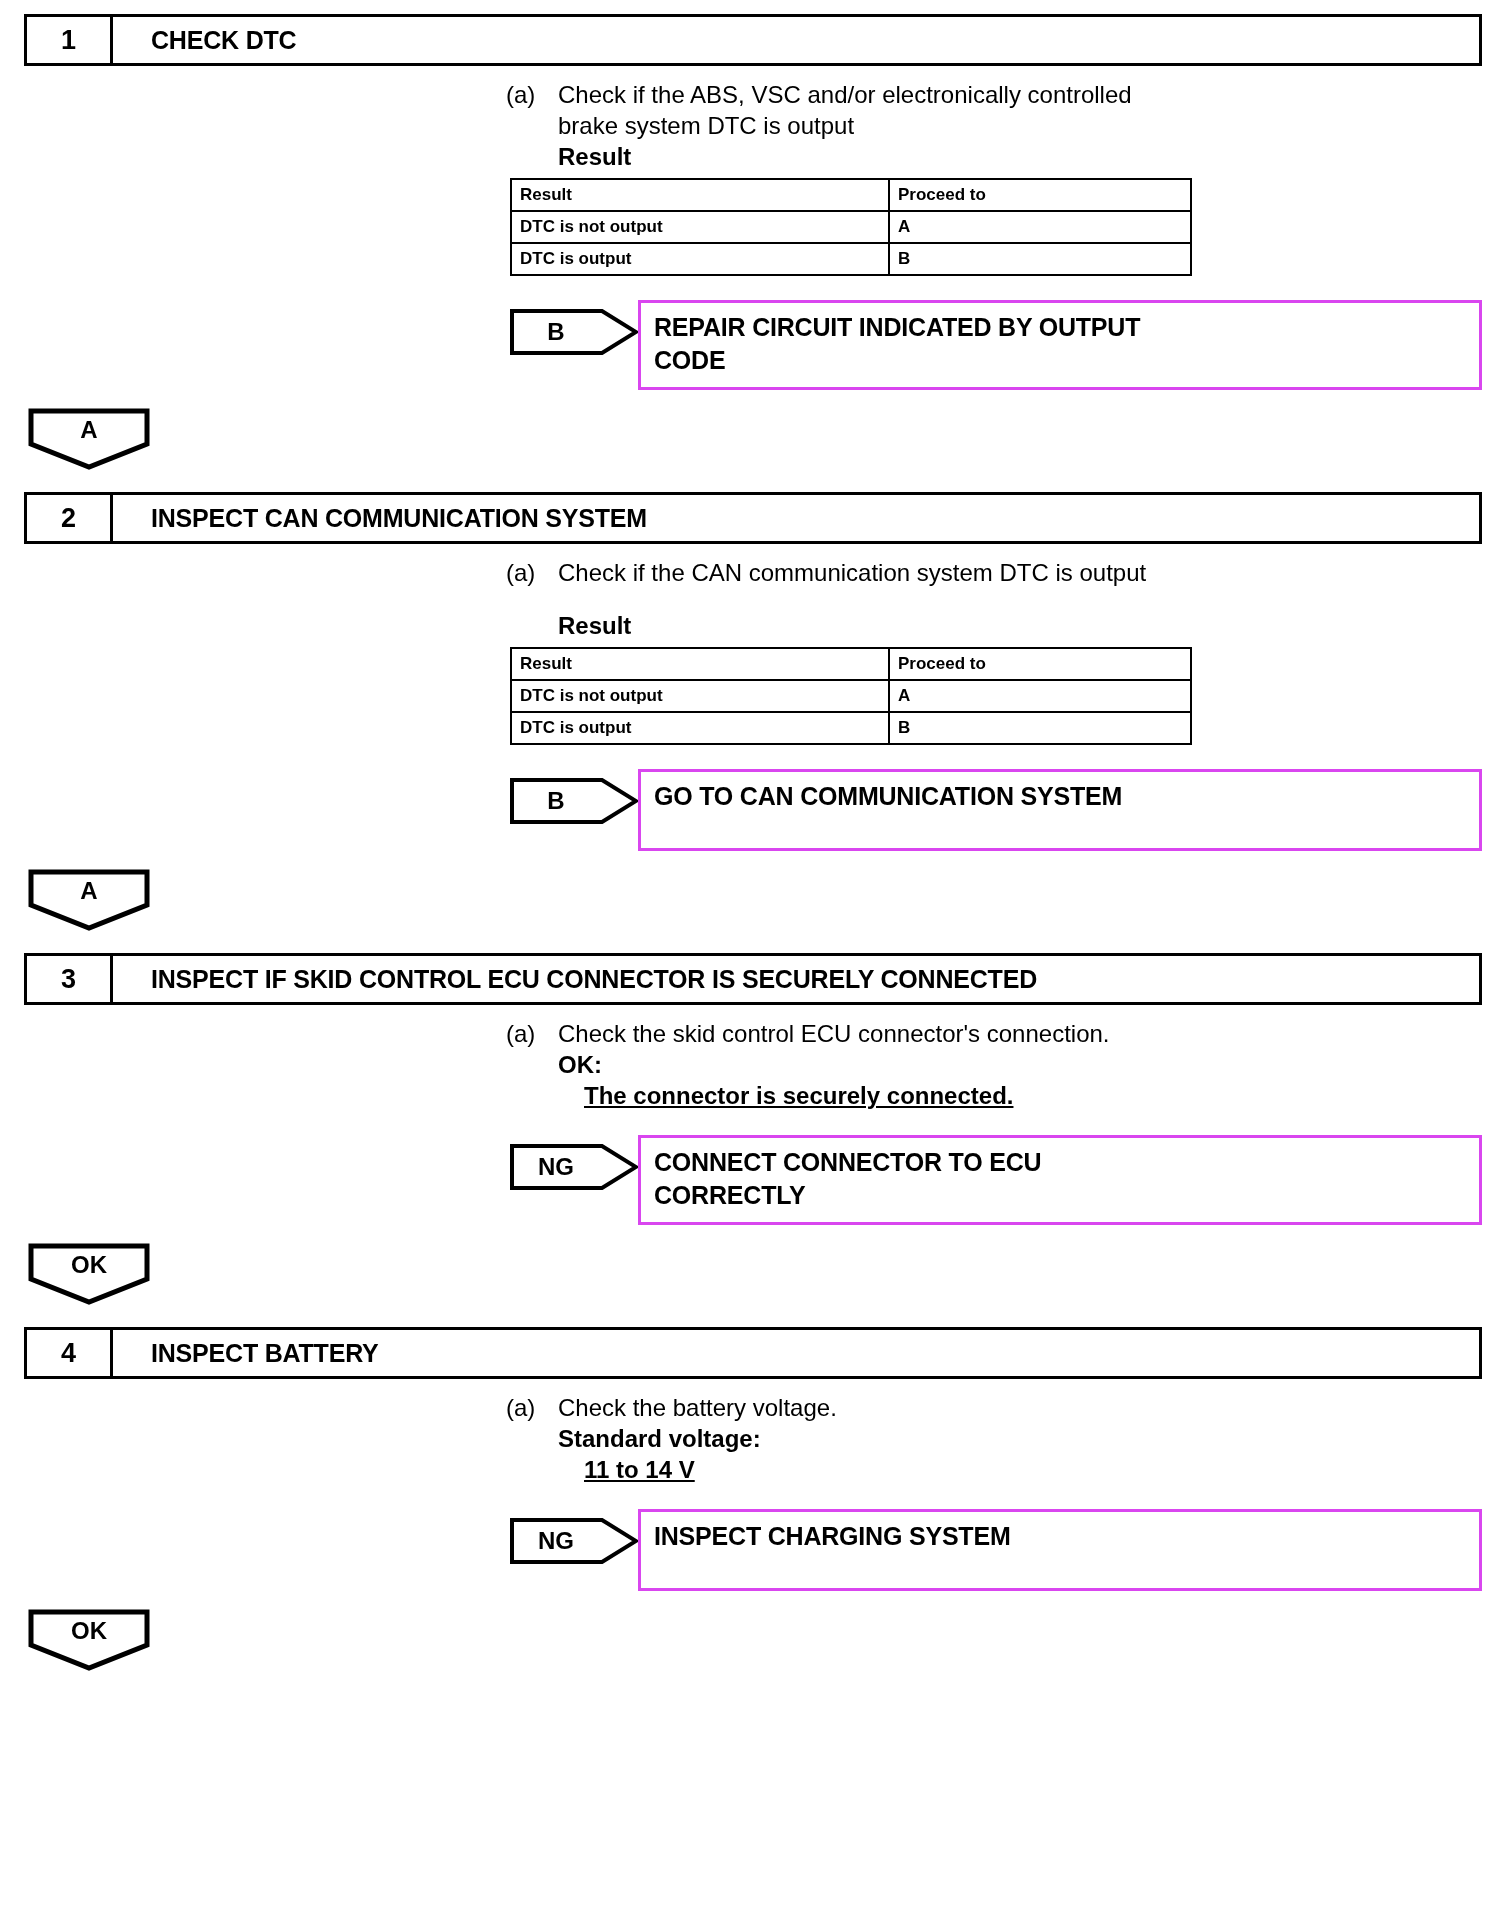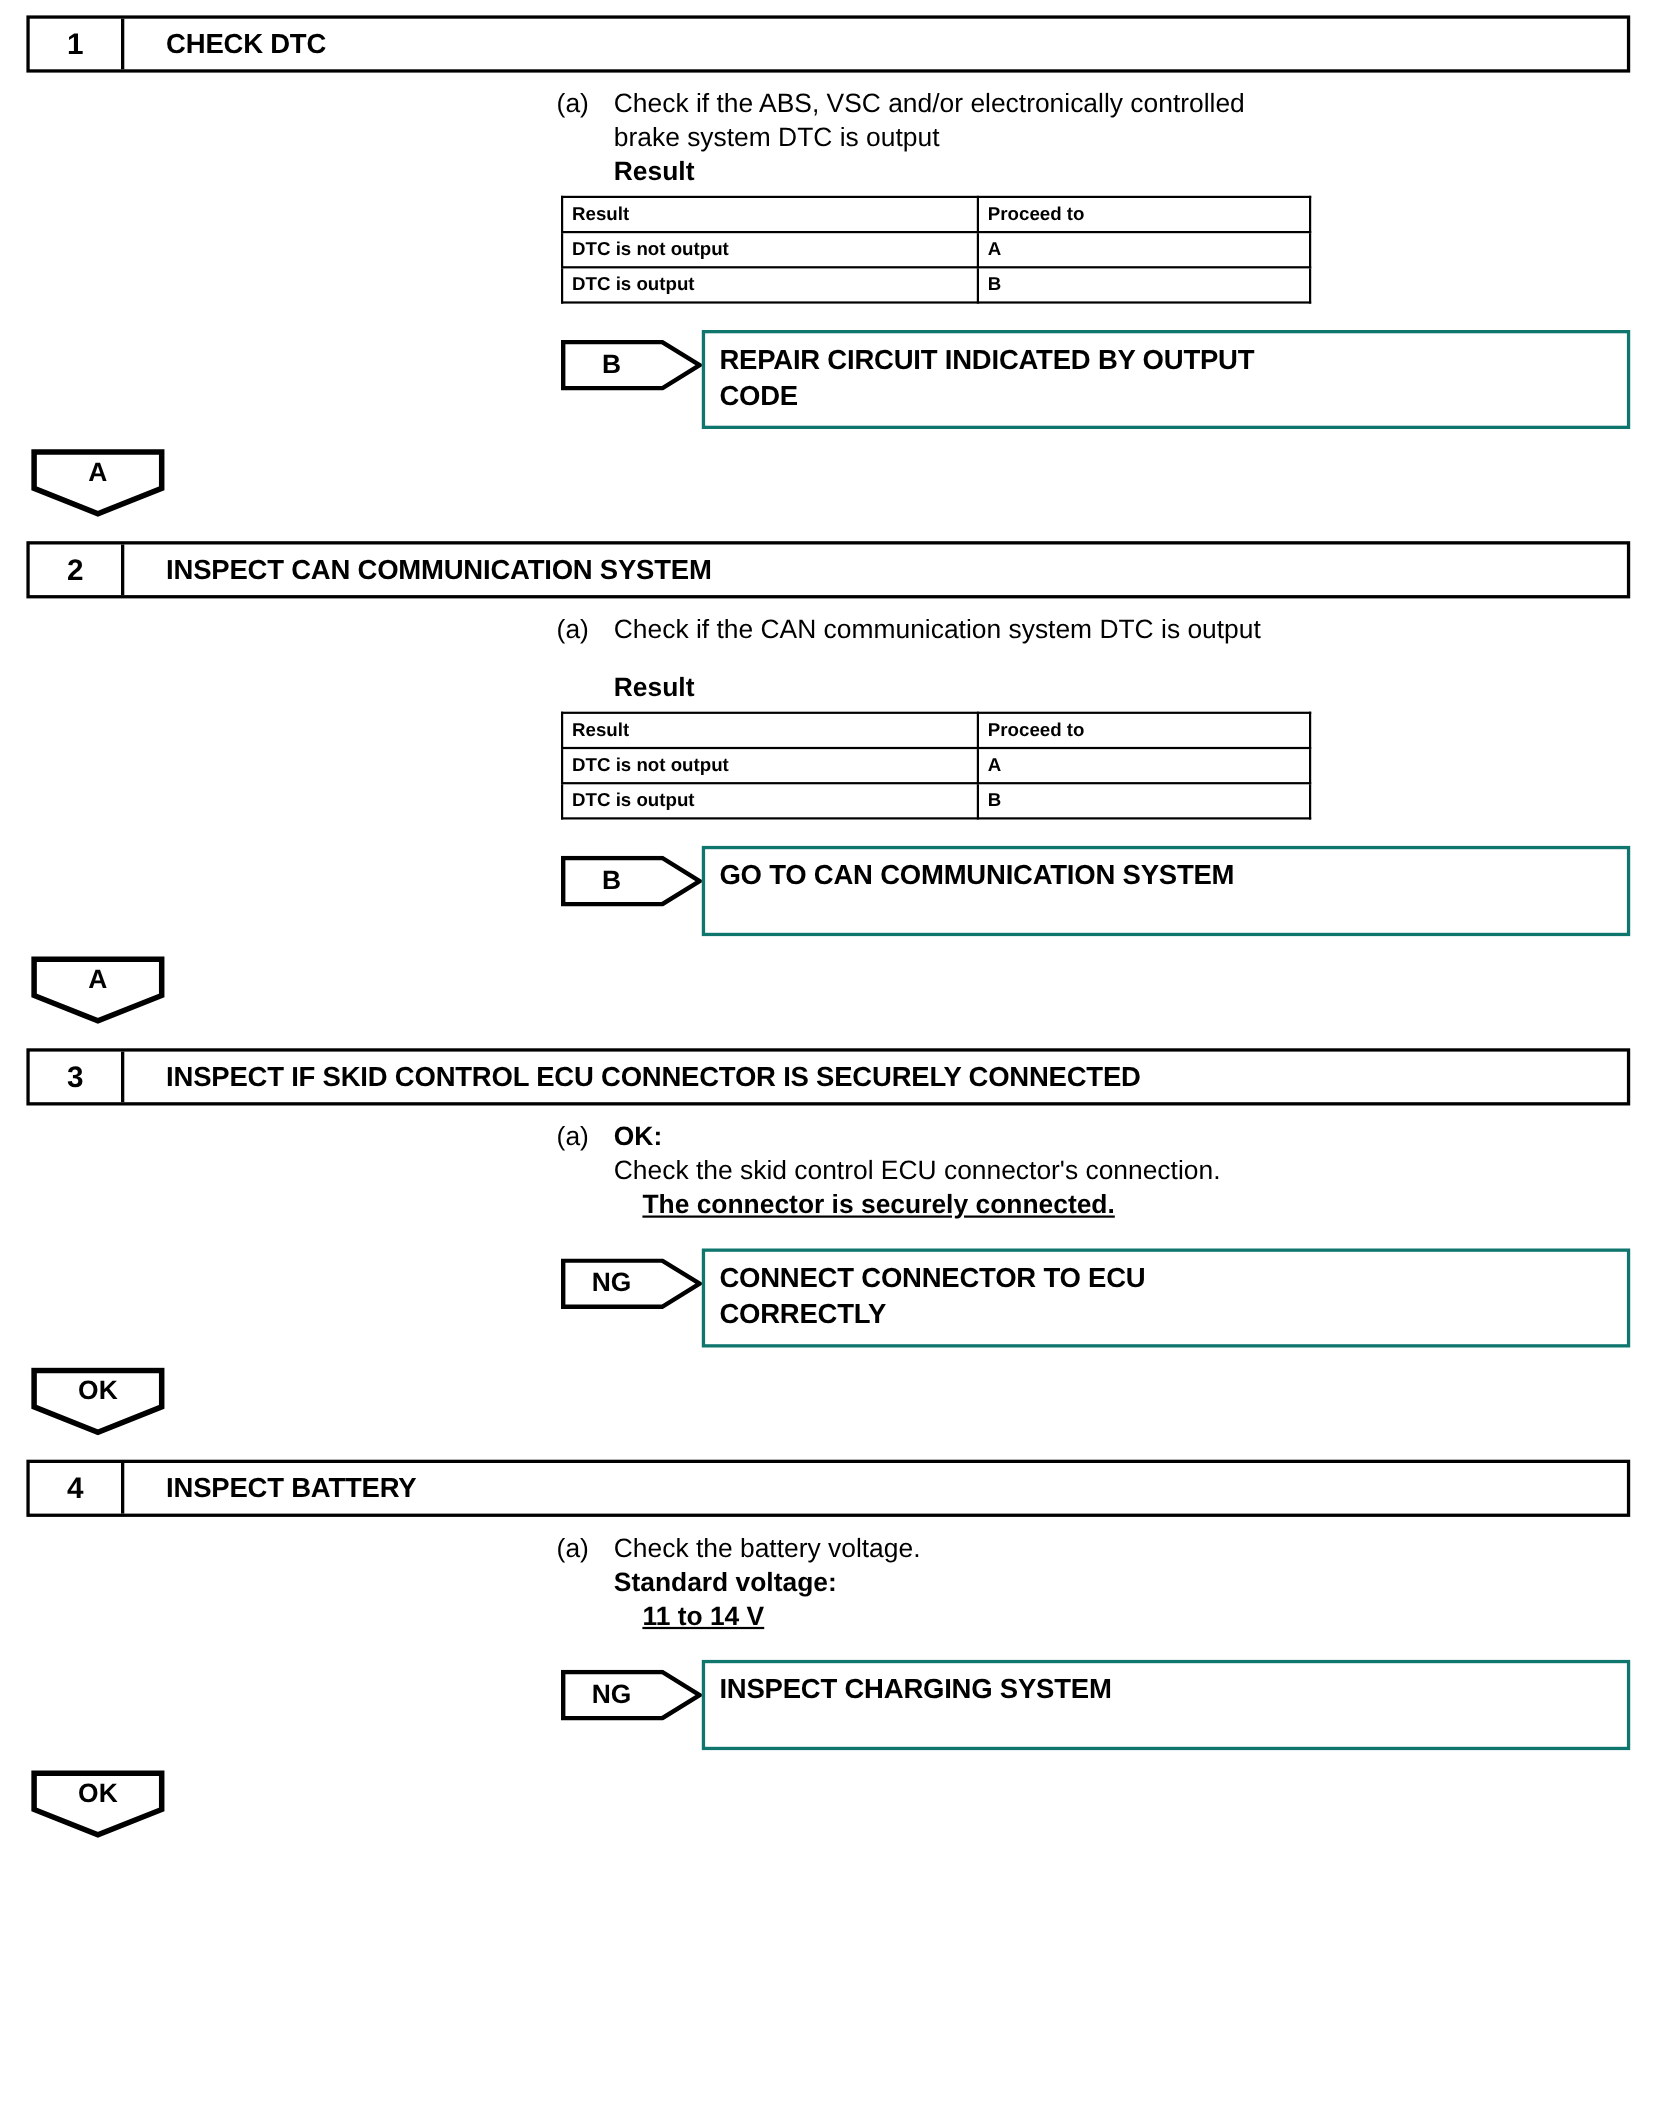--- a/index.html
+++ b/index.html
@@ -104,21 +104,21 @@
   .tag-arrow .tag-text {
     position: absolute;
     left: 0; top: 0;
     width: 92px; height: 46px;
     display: flex; align-items: center; justify-content: center;
     font-size: 24px;
     font-weight: bold;
   }
   .action-box {
     flex: 1;
-    border: 3px solid #0f766e;
+    border: 3px solid #d946ef;
     min-height: 82px;
     padding: 8px 4px 10px 13px;
     font-size: 25px;
     font-weight: bold;
     line-height: 33px;
     letter-spacing: -0.2px;
   }
   .action-box .line { display: block; }
 
   
@@ -261,22 +261,22 @@
 
   <div class="step-bar">
     <div class="step-num">3</div>
     <div class="step-title">INSPECT IF SKID CONTROL ECU CONNECTOR IS SECURELY CONNECTED</div>
   </div>
 
   <div class="step-body">
     <div class="para">
       <div class="para-marker">(a)</div>
       <div class="para-text">
+        <span class="line">Check the skid control ECU connector's connection.</span>
         <span class="line bold">OK:</span>
-        <span class="line">Check the skid control ECU connector's connection.</span>
         <span class="line bold indent-1">The connector is securely connected.</span>
       </div>
     </div>
 
     <div class="branch">
       <div class="tag-arrow">
         <svg width="128" height="46" viewBox="0 0 128 46" aria-hidden="true">
           <path d="M2,2 L92,2 L126,23 L92,44 L2,44 Z" fill="#fff" stroke="#000" stroke-width="4" stroke-linejoin="miter"></path>
         </svg>
         <div class="tag-text">NG</div>

